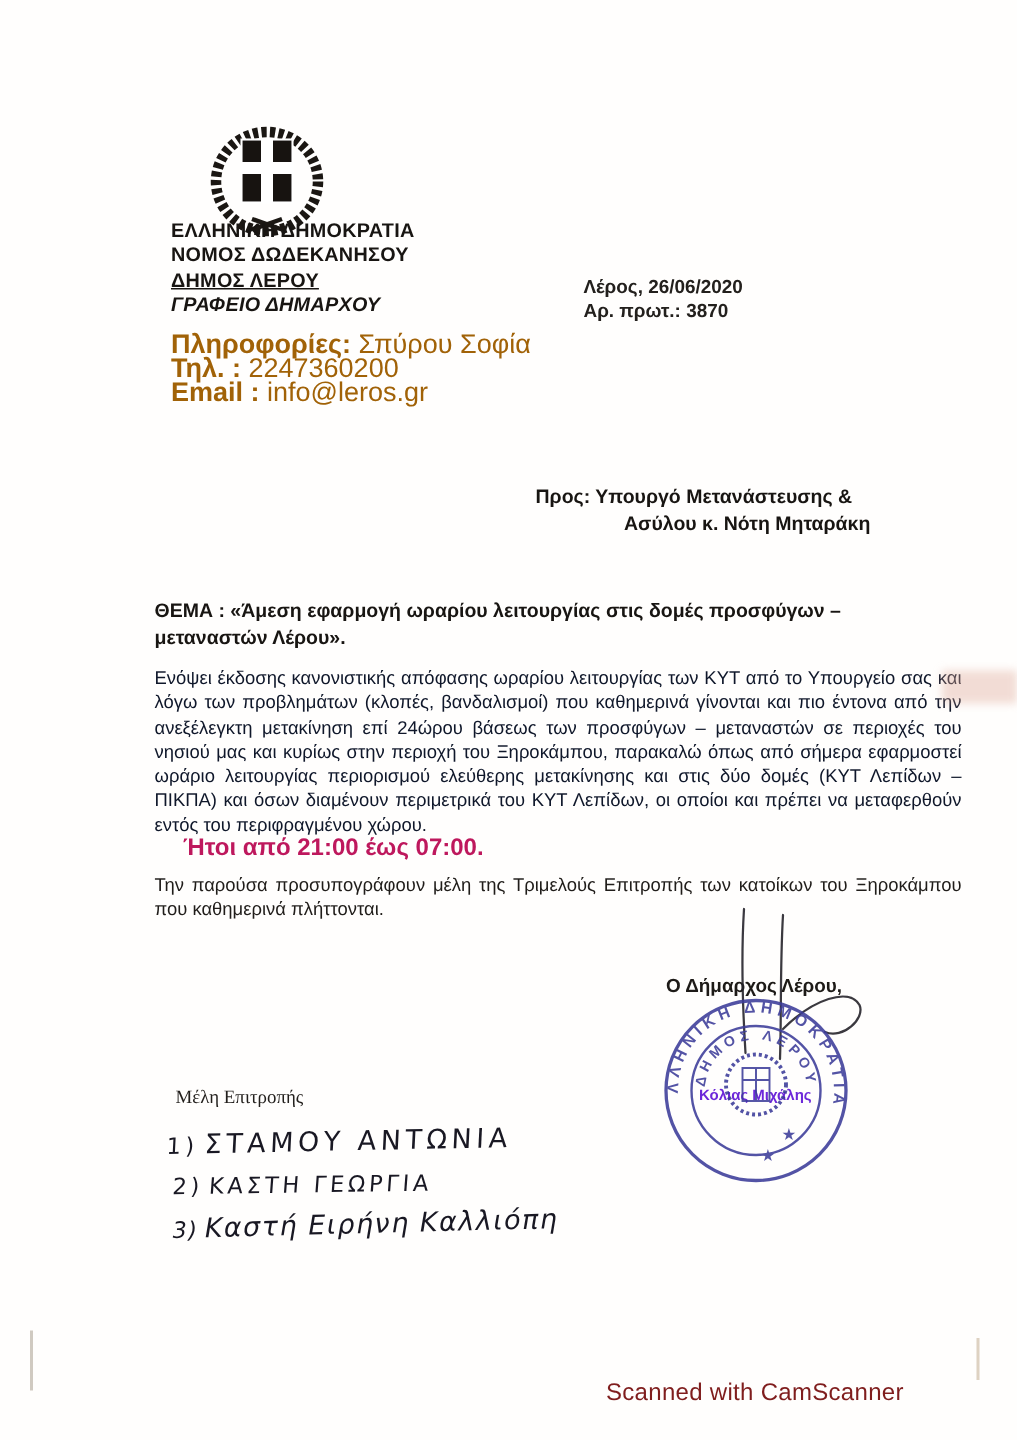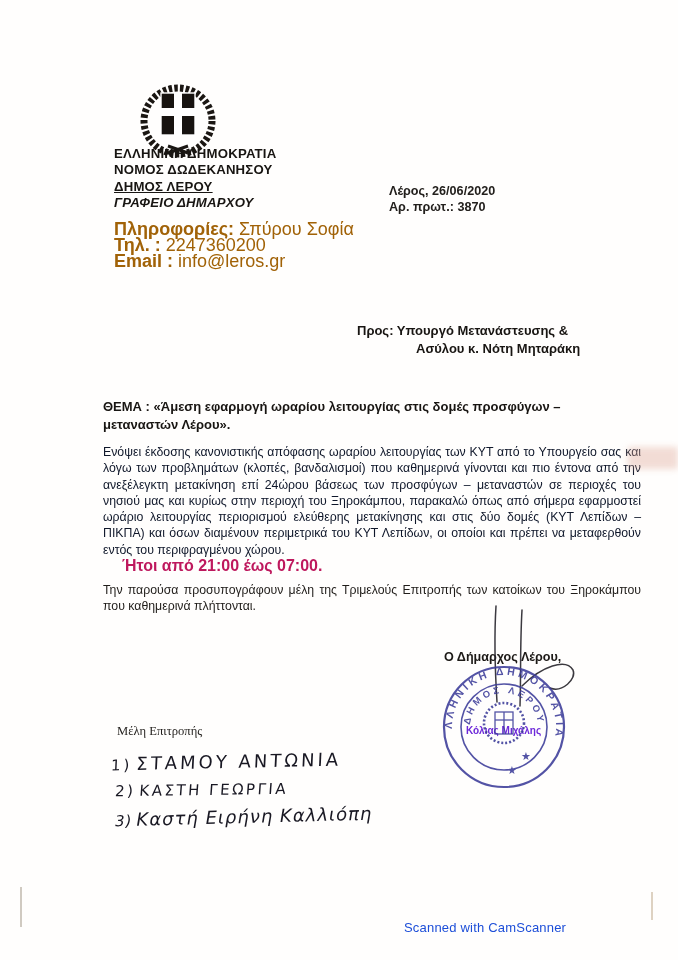--- a/index.html
+++ b/index.html
@@ -33,21 +33,21 @@
   .stamp{position:absolute;left:438px;top:661px;width:132px;height:132px;opacity:.88;}
   .pen-strokes{position:absolute;left:430px;top:600px;width:170px;height:125px;}
   
   .committee-label{position:absolute;left:117px;top:724px;font-size:12.6px;color:#221f1c;font-family:"Liberation Serif",serif;text-align:center;}
   .hand{position:absolute;color:#191823;font-family:"DejaVu Sans",sans-serif;white-space:nowrap;}
   .hand .num{font-size:15px;margin-right:4px;}
   .hw1{left:111px;top:751px;font-size:18px;letter-spacing:3px;transform:rotate(-1.2deg) skewX(-4deg);}
   .hw2{left:115px;top:781px;font-size:15px;letter-spacing:2.5px;transform:rotate(-.8deg) skewX(-5deg);}
   .hw3{left:115px;top:806px;font-size:18px;font-style:italic;letter-spacing:1px;transform:rotate(-1.5deg);}
   
-  .footer-mark{position:absolute;left:404px;top:920px;font-size:13px;color:#1d4ed8;letter-spacing:.2px;}
+  .footer-mark{position:absolute;left:404px;top:920px;font-size:16px;color:#7f1d1d;letter-spacing:.2px;}
   
   .smear{position:absolute;left:628px;top:447px;width:50px;height:22px;background:rgba(222,166,148,.38);filter:blur(3px);}
   .edge-l{position:absolute;left:20px;top:887px;width:2px;height:40px;background:rgba(150,140,120,.45);}
   .edge-r{position:absolute;left:651px;top:892px;width:2px;height:28px;background:rgba(190,165,135,.5);}
 </style>
 </head>
 <body>
 
 <div class="page">
 

